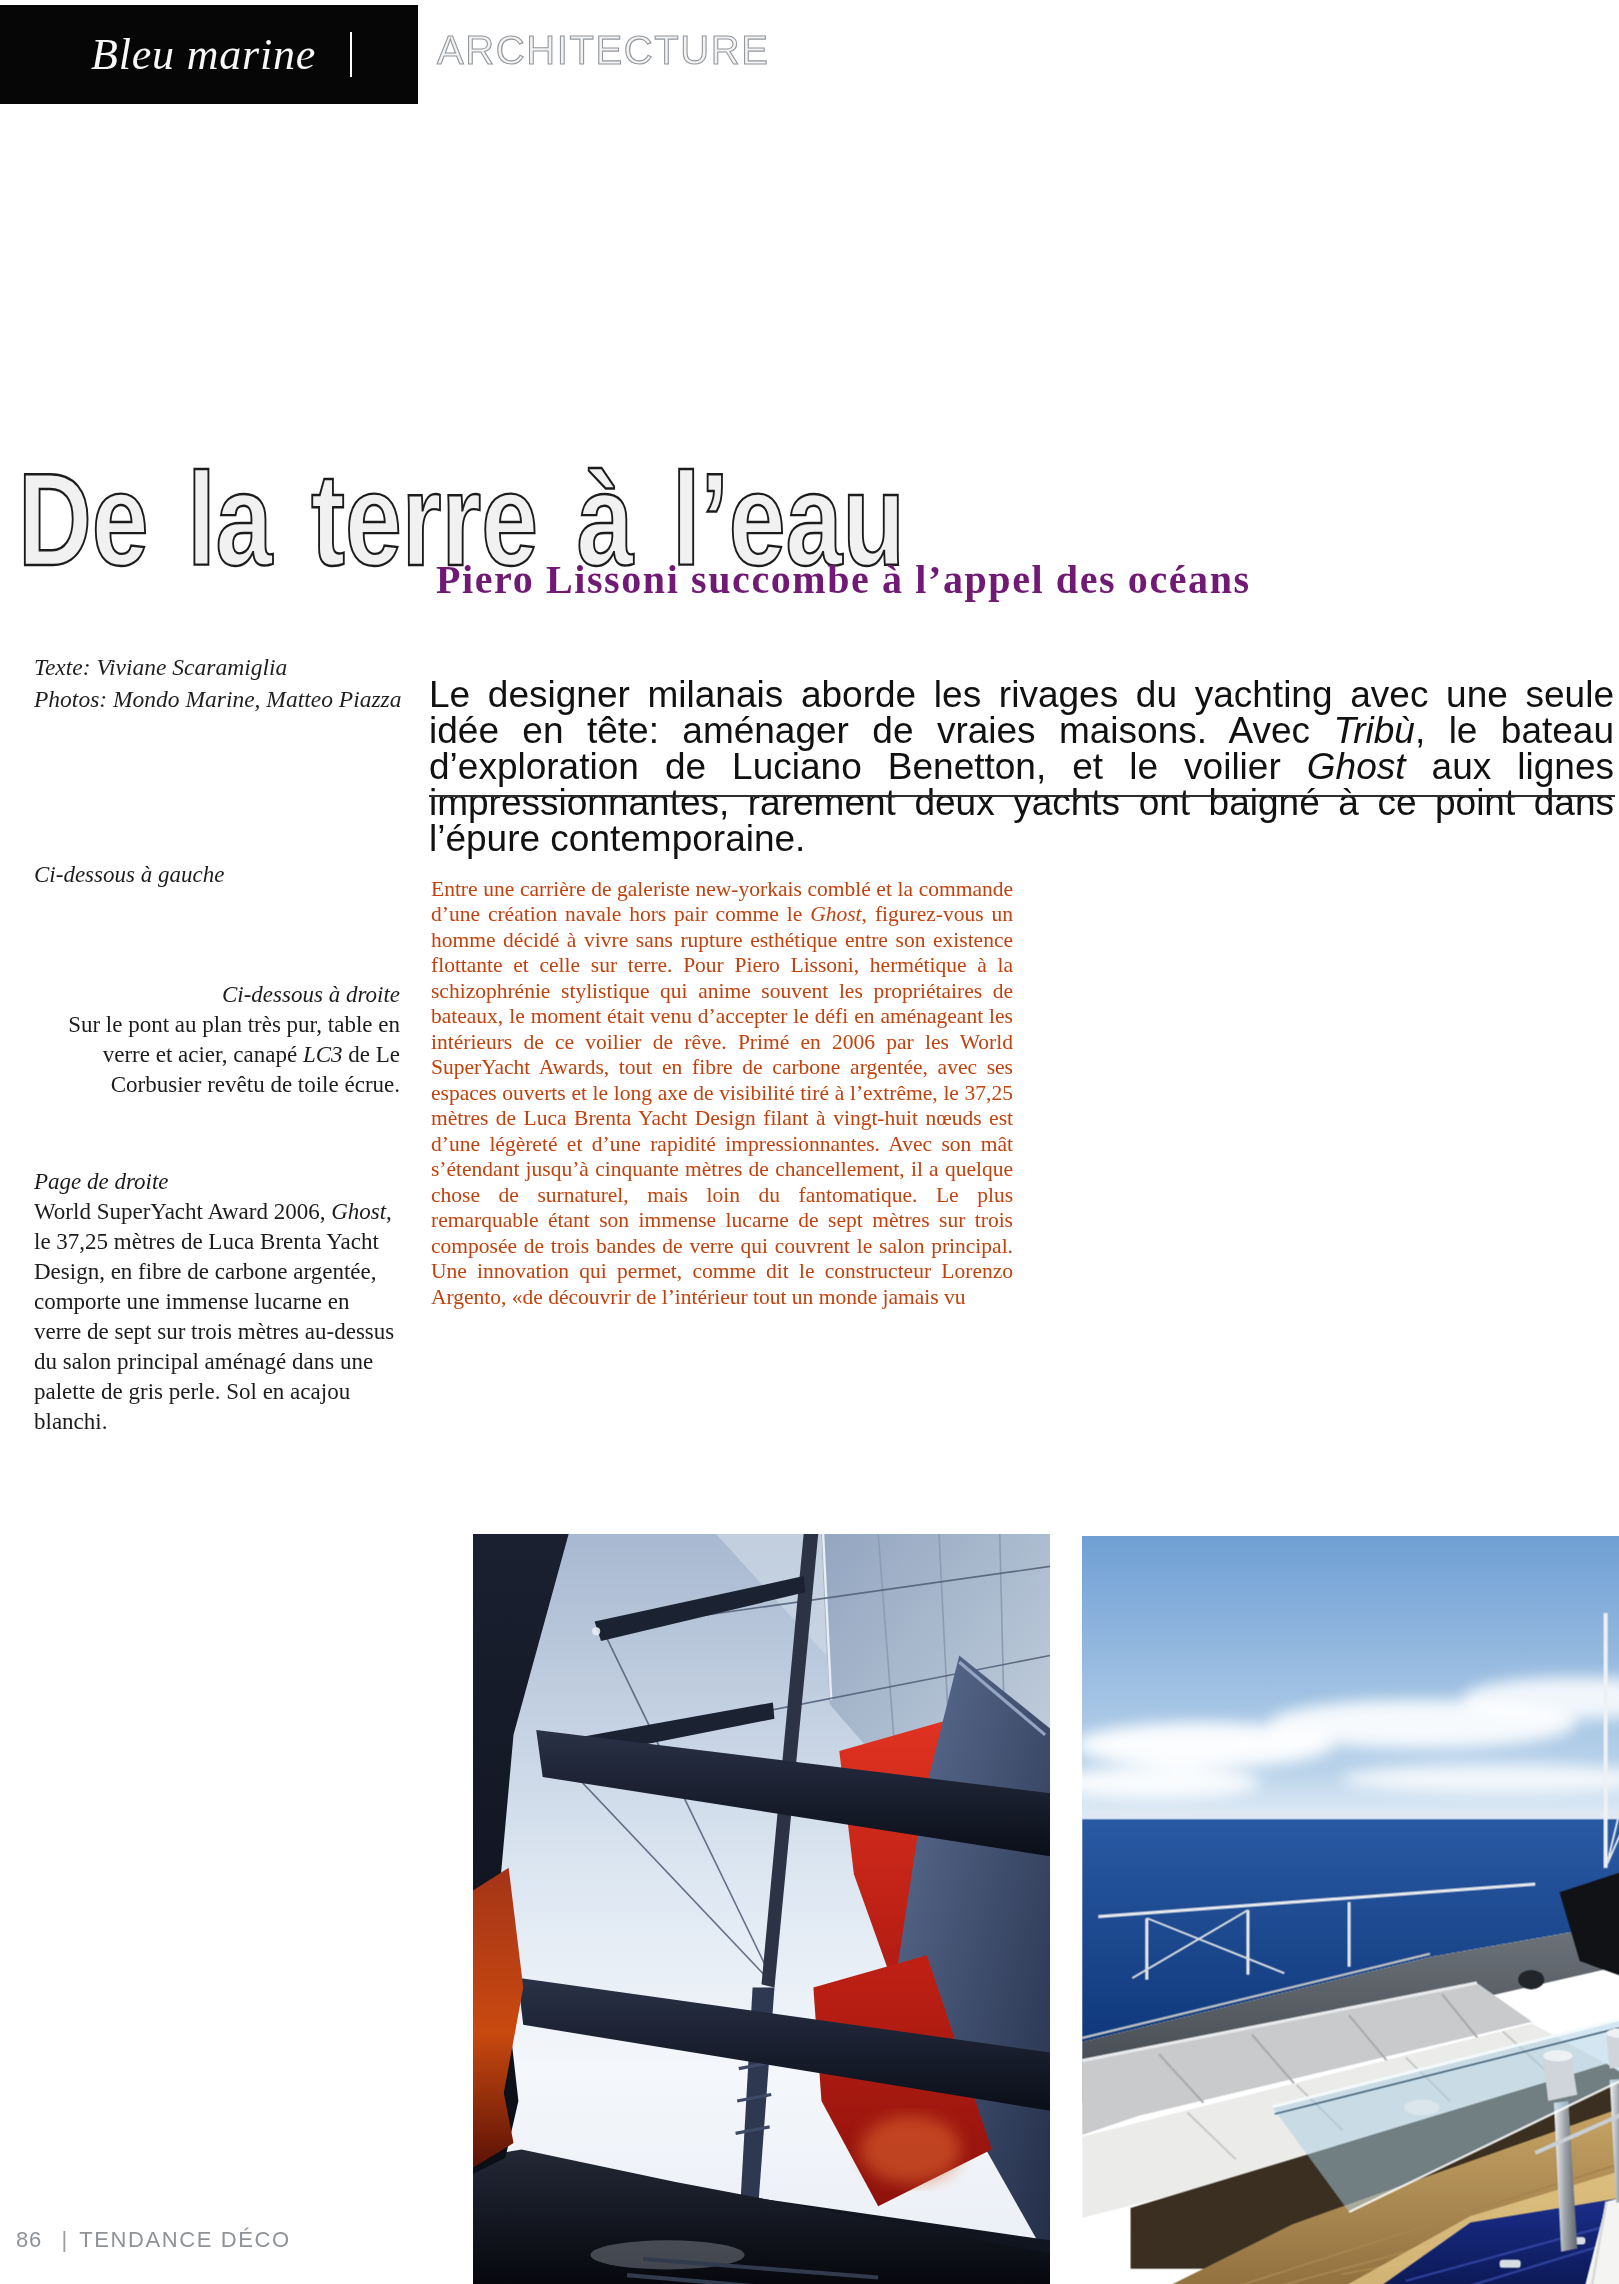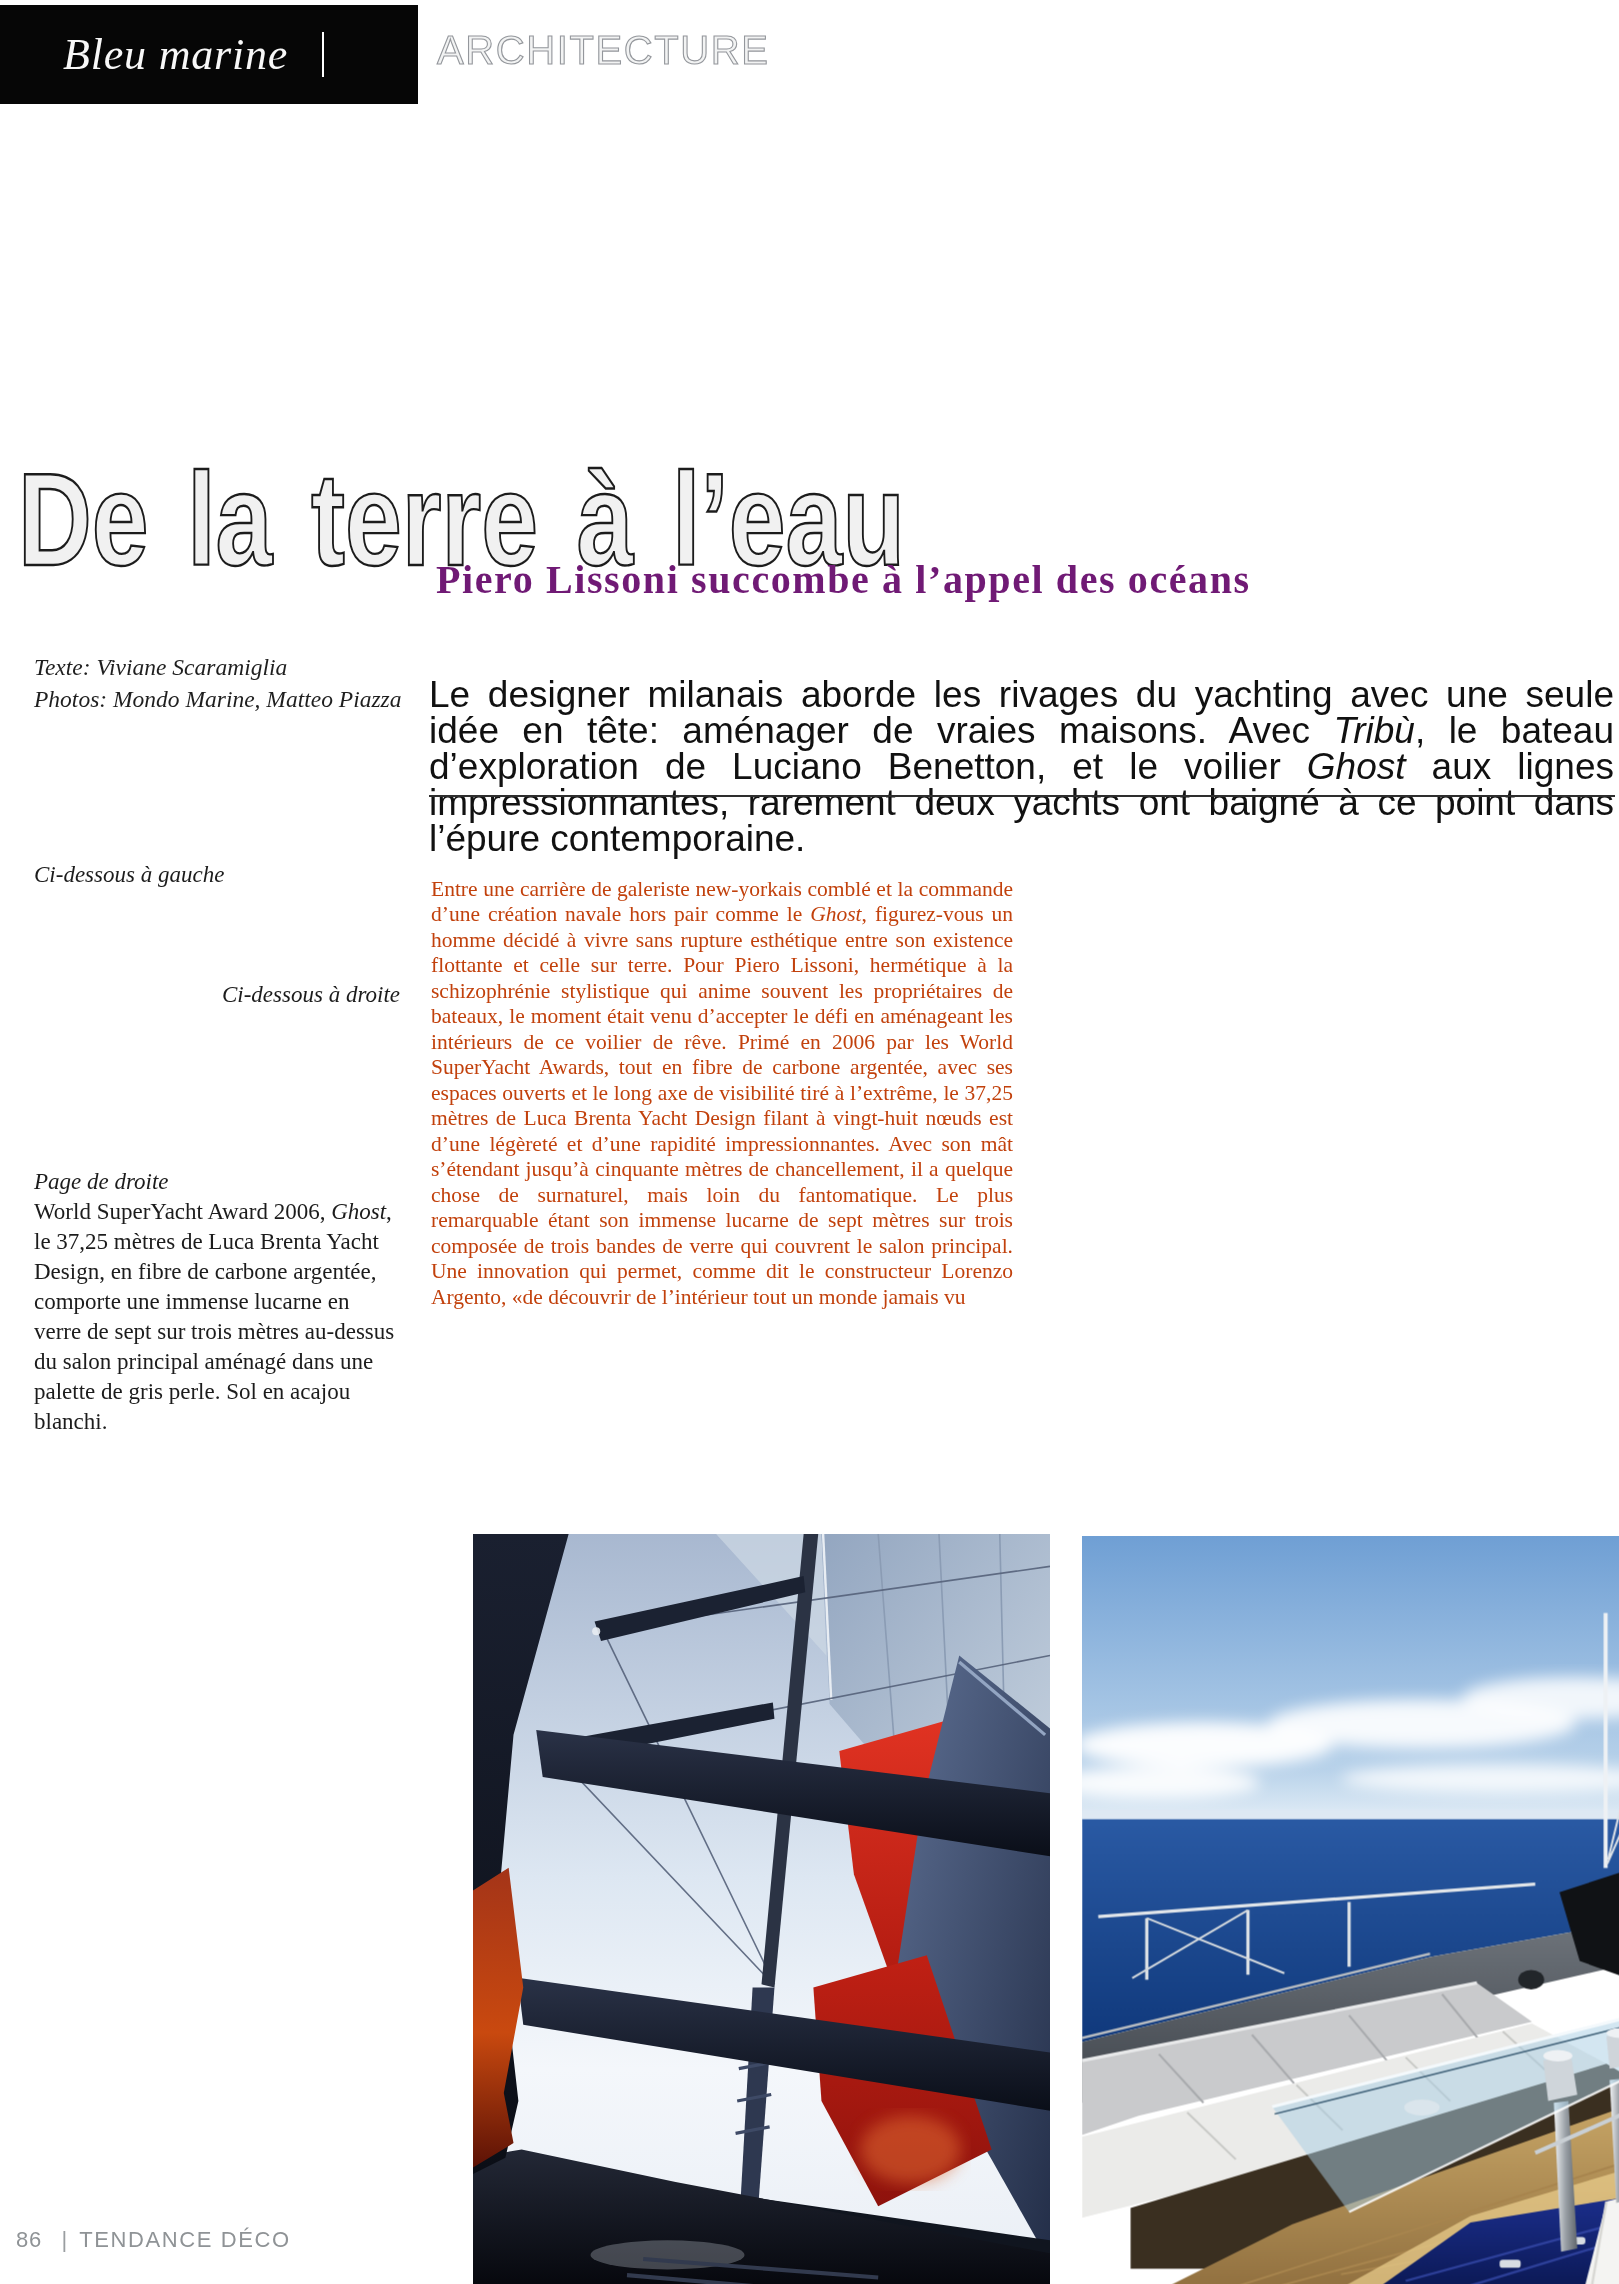--- a/index.html
+++ b/index.html
@@ -3,21 +3,21 @@
 <meta charset="utf-8">
 <style>
   html,body{margin:0;padding:0;background:#ffffff;}
   body{position:relative;width:1620px;height:2284px;overflow:hidden;
        font-family:"Liberation Serif",serif;color:#141414;}
 
   
   .banner{position:absolute;left:0;top:4.9px;width:418px;height:99px;background:#060606;
           display:flex;align-items:center;}
   .banner-label{font-family:"Liberation Serif",serif;font-style:italic;font-size:44px;
-                color:#f8f8f8;padding-left:63px;letter-spacing:0.8px;}
+                color:#f8f8f8;padding-left:91px;letter-spacing:0.8px;}
   .banner-bar{display:inline-block;width:2.4px;height:45px;background:#ffffff;margin-left:34px;}
   .architecture{position:absolute;left:437px;top:27.5px;font-family:"Liberation Sans",sans-serif;
                 font-size:40px;letter-spacing:1.6px;color:rgba(150,153,158,0.12);
                 -webkit-text-stroke:1.1px #94979c;white-space:nowrap;}
 
   
   .title{position:absolute;left:18px;top:366px;font-family:"Liberation Sans",sans-serif;
          font-size:131px;line-height:1;color:rgba(25,25,25,0.06);
          -webkit-text-stroke:2.4px #1c1c1c;white-space:nowrap;word-spacing:13px;
          transform:scaleX(0.78);transform-origin:left top;}
@@ -77,20 +77,21 @@
 <p class="intro"><span>Le designer milanais aborde les rivages du yachting avec une seule idée en tête: aménager de vraies maisons. Avec </span><span class="it">Tribù</span><span>, le bateau d’exploration de Luciano Benetton, et le voilier </span><span class="it">Ghost</span><span> aux lignes impressionnantes, rarement deux yachts ont baigné à ce point dans l’épure contemporaine.</span></p>
 
 <div class="rule"></div>
 
 <div class="caption" id="cap-left">
   <div class="heading">Ci-dessous à gauche</div>
 </div>
 
 <div class="caption" id="cap-right">
   <div class="heading">Ci-dessous à droite</div>
+  <div><span>Sur le pont au plan très pur, table en verre et acier, canapé </span><span class="it">LC3</span><span> de Le Corbusier revêtu de toile écrue.</span></div>
 </div>
 
 <div class="caption" id="cap-opposite">
   <div class="heading">Page de droite</div>
   <div><span>World SuperYacht Award 2006, </span><span class="it">Ghost</span><span>, le 37,25 mètres de Luca Brenta Yacht Design, en fibre de carbone argentée, comporte une immense lucarne en verre de sept sur trois mètres au-dessus du salon principal aménagé dans une palette de gris perle. Sol en acajou blanchi.</span></div>
 </div>
 
 <p class="article"><span>Entre une carrière de galeriste new-yorkais comblé et la commande d’une création navale hors pair comme le </span><span class="it">Ghost</span><span>, figurez-vous un homme décidé à vivre sans rupture esthétique entre son existence flottante et celle sur terre. Pour Piero Lissoni, hermétique à la schizophrénie stylistique qui anime souvent les propriétaires de bateaux, le moment était venu d’accepter le défi en aménageant les intérieurs de ce voilier de rêve. Primé en 2006 par les World SuperYacht Awards, tout en fibre de carbone argentée, avec ses espaces ouverts et le long axe de visibilité tiré à l’extrême, le 37,25 mètres de Luca Brenta Yacht Design filant à vingt-huit nœuds est d’une légèreté et d’une rapidité impressionnantes. Avec son mât s’étendant jusqu’à cinquante mètres de chancellement, il a quelque chose de surnaturel, mais loin du fantomatique. Le plus remarquable étant son immense lucarne de sept mètres sur trois composée de trois bandes de verre qui couvrent le salon principal. Une innovation qui permet, comme dit le constructeur Lorenzo Argento, «de découvrir de l’intérieur tout un monde jamais vu</span></p>
 
 <figure class="photo" id="photo-left">

